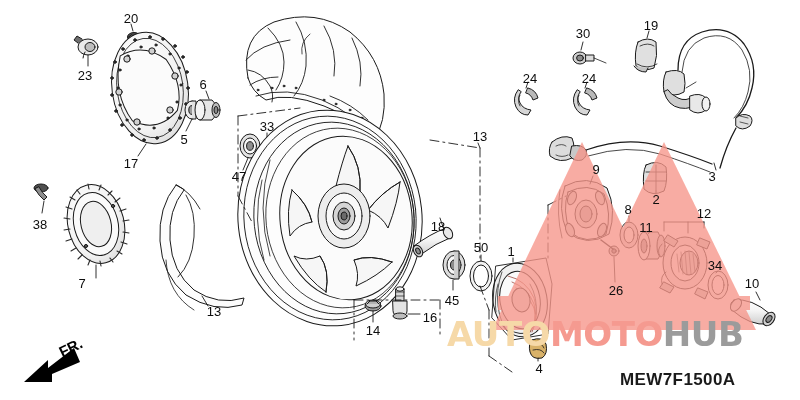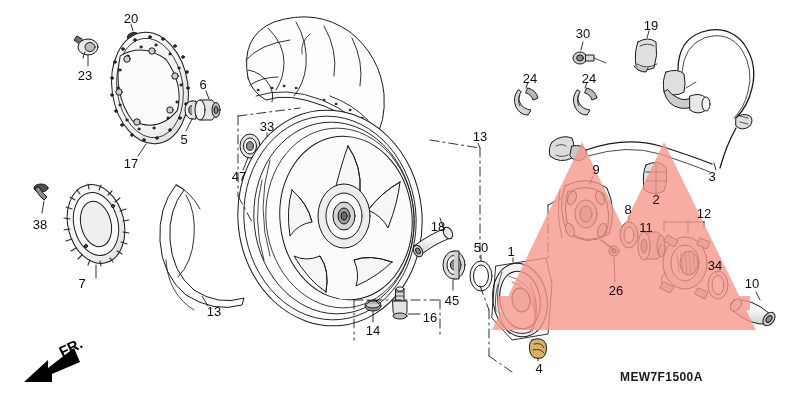--- a/index.html
+++ b/index.html
@@ -40,21 +40,21 @@
     white-space: nowrap;
     user-select: none;
     text-align: right;
   }
   
   #diagram-code {
     position: absolute;
     left: 620px;
     top: 370px;
     font-family: "Liberation Sans", sans-serif;
-    font-size: 12px;
+    font-size: 17px;
     font-weight: 600;
     letter-spacing: 0.4px;
     color: #1a1a1a;
     white-space: nowrap;
   }
   
   #fr-indicator {
     position: absolute;
     left: 22px;
     top: 346px;
@@ -544,20 +544,23 @@
     </svg>
 
     <div id="watermark">
       <svg class="svg-layer" viewBox="0 0 800 400">
         <g fill="#F7968A" opacity="0.78">
           <polygon points="582,142 672,330 492,330"></polygon>
           <polygon points="664,142 756,330 574,330"></polygon>
           <rect x="498" y="296" width="252" height="14"></rect>
         </g>
       </svg>
+      <div id="wm-text">
+        <span style="color:#F6D9A8">AUTO</span><span style="color:#F59A90">MOTO</span><span style="color:#9B9B9B">HUB</span>
+      </div>
     </div>
 
     <div>
       <div class="callout" style="left:131px; top:18px">20</div>
       <div class="callout" style="left:85px;  top:75px">23</div>
       <div class="callout" style="left:203px; top:84px">6</div>
       <div class="callout" style="left:184px; top:139px">5</div>
       <div class="callout" style="left:131px; top:163px">17</div>
       <div class="callout" style="left:267px; top:126px">33</div>
       <div class="callout" style="left:239px; top:176px">47</div>

